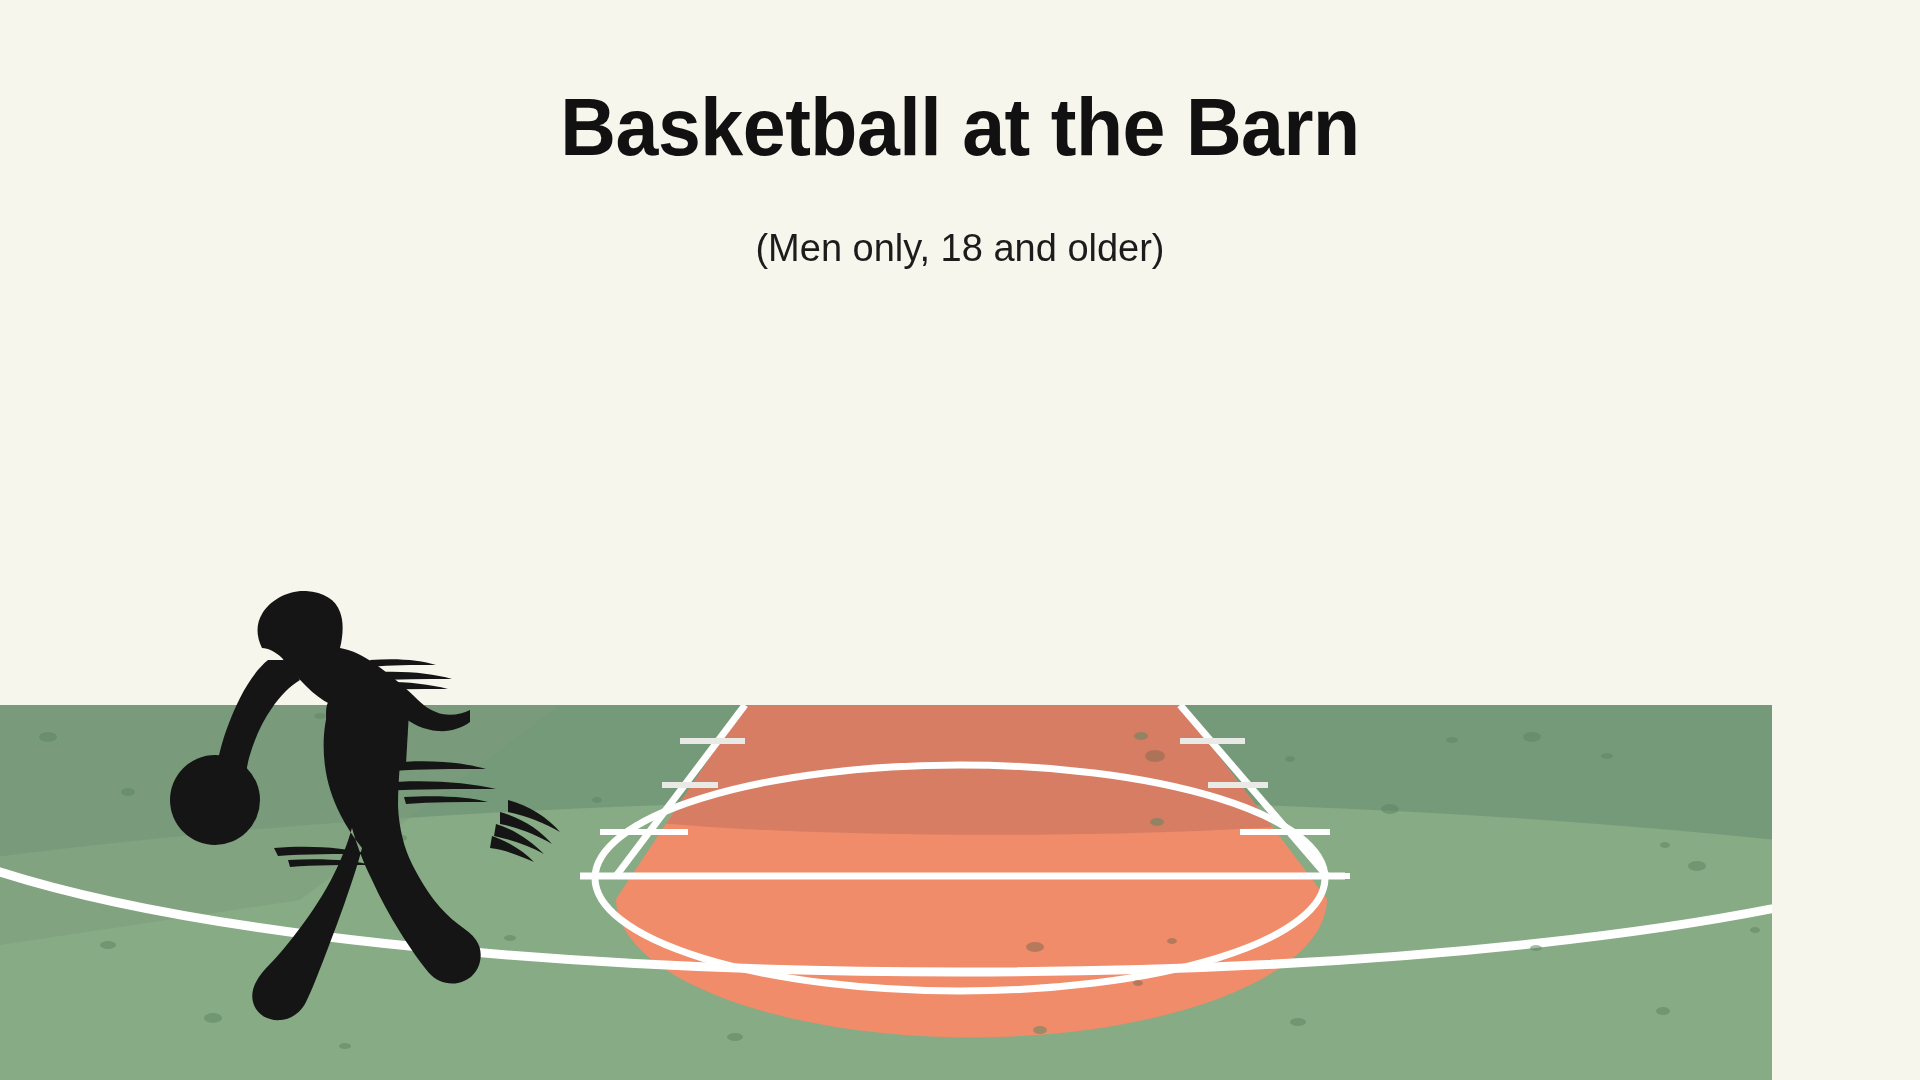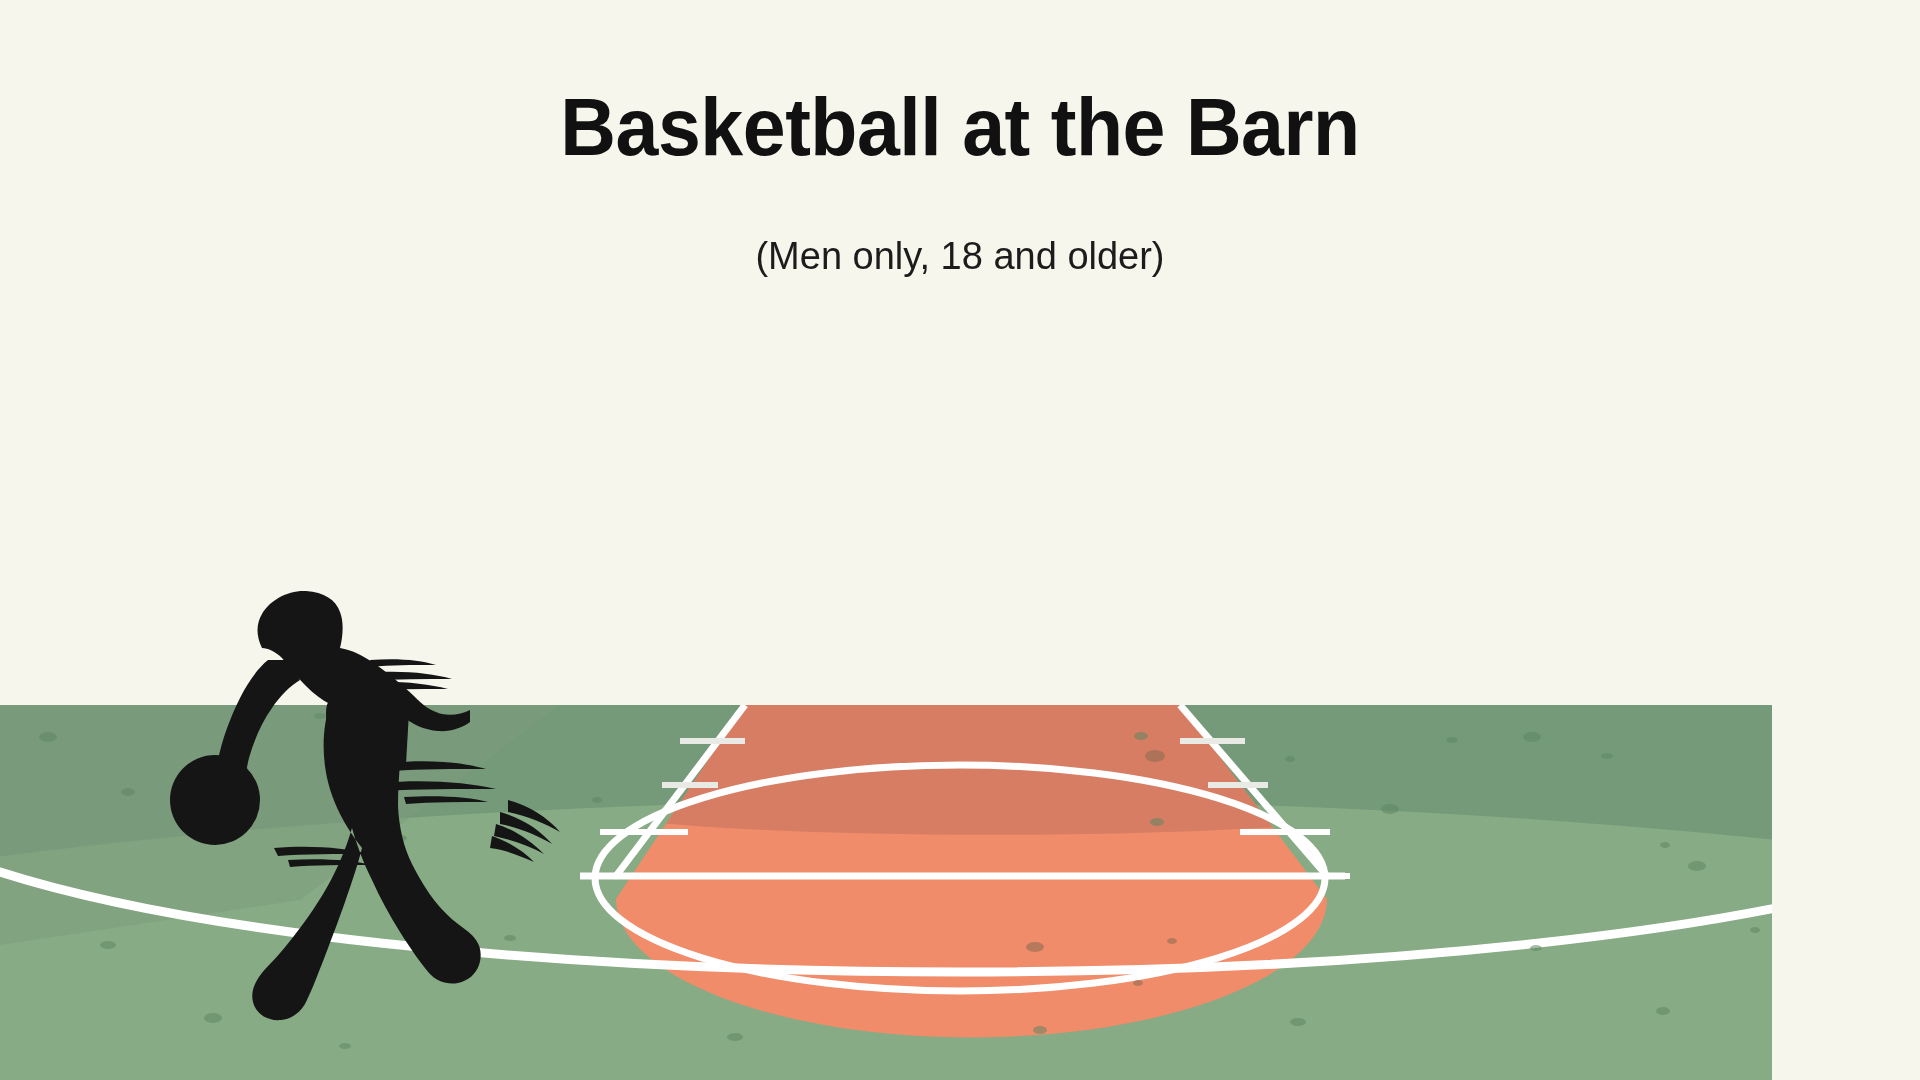--- a/index.html
+++ b/index.html
@@ -47,21 +47,21 @@
     font-weight: 700;
     font-size: 82px;
     line-height: 1.0;
     letter-spacing: -0.5px;
     color: #111111;
     font-stretch: condensed;
     transform: scaleX(0.94);
   }
 
   #event-subtitle {
-    margin: 8px;
+    margin: 0;
     padding-top: 56px;
     font-family: "Liberation Sans", sans-serif;
     font-weight: 400;
     font-size: 38px;
     line-height: 1.28;
     color: #1c1c1c;
   }
   #event-subtitle .sub-line {
     display: block;
   }

